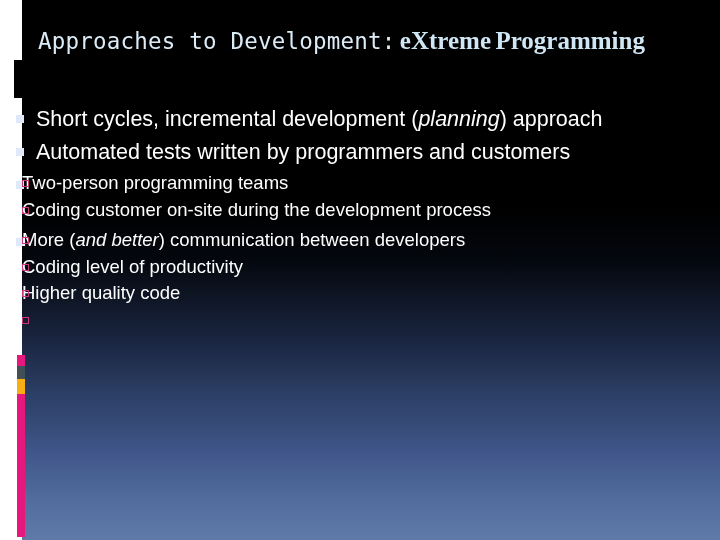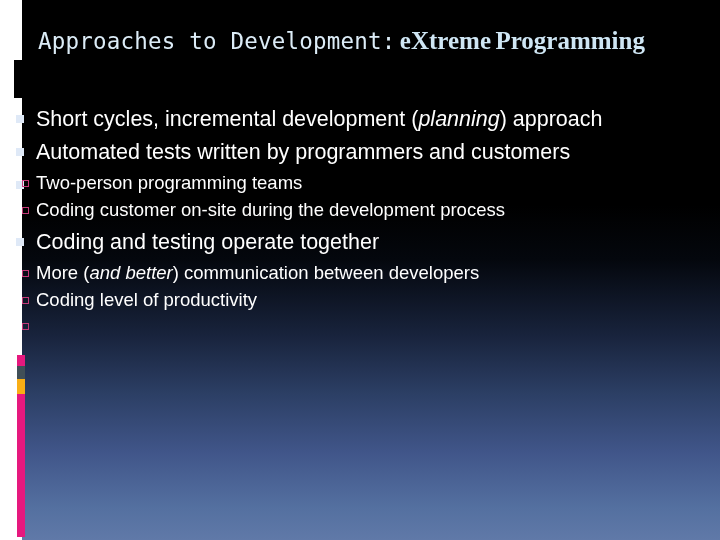--- a/index.html
+++ b/index.html
@@ -110,21 +110,21 @@
     top: 11px;
     width: 8px;
     height: 8px;
     background: #dfe9f7;
   }
   li.l1 .txt { display: block; }
 
   li.l2 {
     position: relative;
     margin: 0;
-    padding-left: 36px;
+    padding-left: 22px;
     padding-right: 38px;
     color: #ffffff;
     font-size: 18.5px;
     line-height: 1.43;
     text-align: justify;
   }
   li.l2 > .marker {
     position: absolute;
     left: 22px;
     top: 10px;
@@ -189,36 +189,36 @@
           </li>
           <li class="l2">
             <span class="marker"></span>
             <span class="txt">Coding customer on-site during the development process</span>
           </li>
         </ul>
       </li>
 
       <li class="l1">
         <span class="marker"></span>
-        <span class="txt">Coding and testing operate together</span>
       </li>
 
 
       <li style="list-style:none">
         <ul class="lvl2 sub-l2-indent">
           <li class="l2">
             <span class="marker"></span>
             <span class="txt"><span>More (</span><em class="ital">and better</em><span>) communication between developers</span></span>
           </li>
           <li class="l2">
             <span class="marker"></span>
             <span class="txt">Coding level of productivity</span>
           </li>
           <li class="l2">
             <span class="marker"></span>
+            <span class="txt">Higher quality code</span>
           </li>
           <li class="l2 clipped">
             <span class="marker"></span>
           </li>
         </ul>
       </li>
 
     </ul>
   </div>
 

